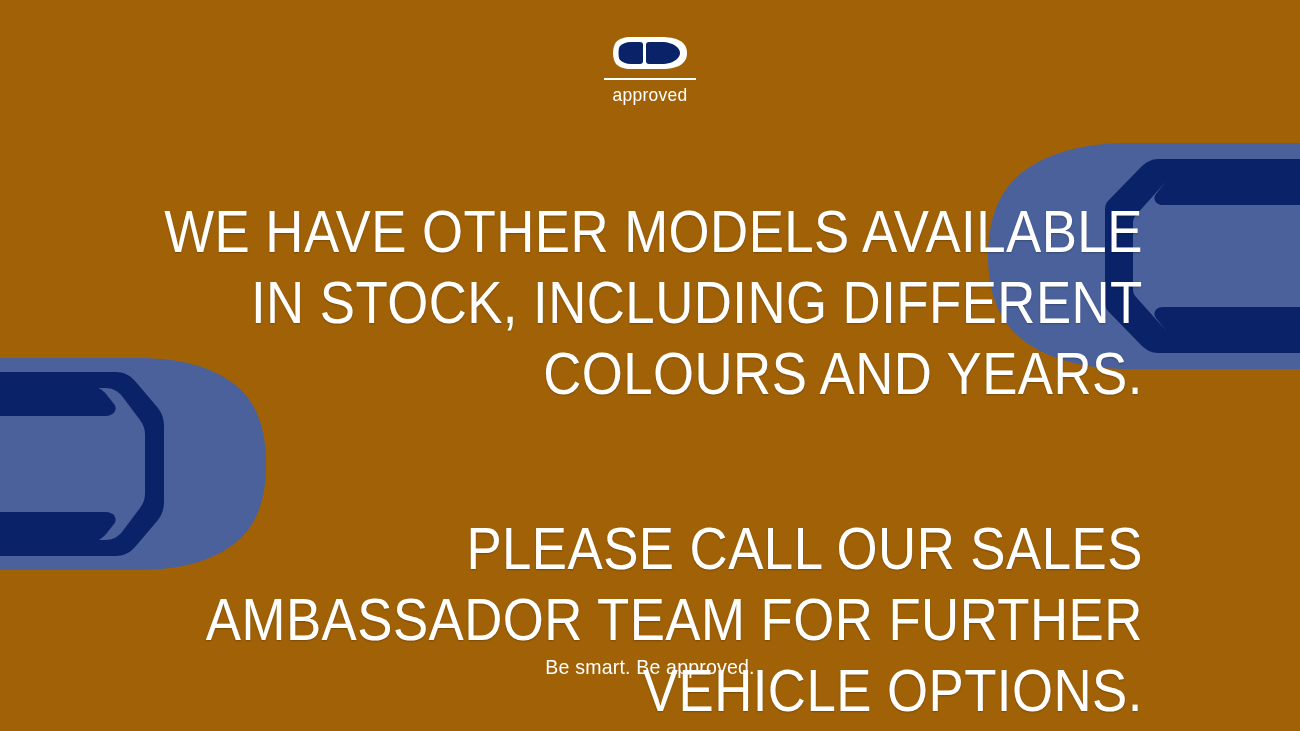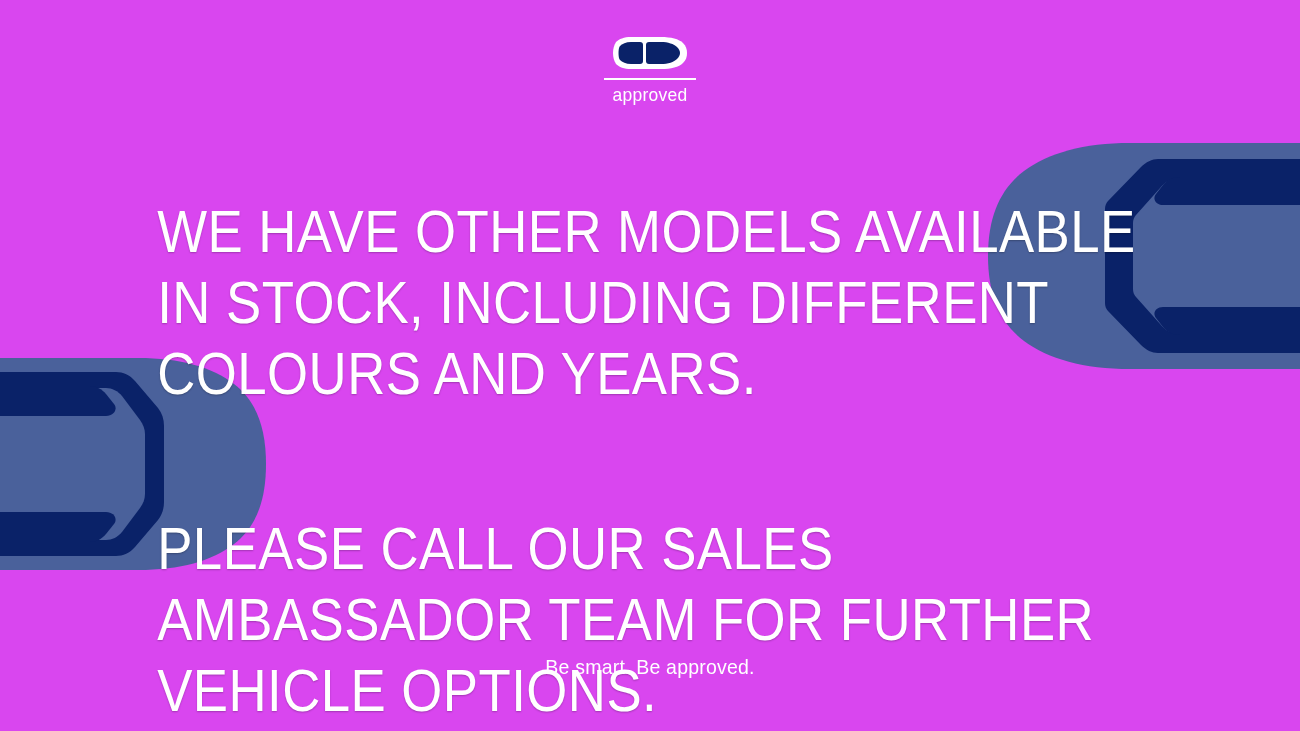--- a/index.html
+++ b/index.html
@@ -10,21 +10,21 @@
     width: 1300px;
     height: 731px;
     overflow: hidden;
     font-family: "Liberation Sans", sans-serif;
   }
 
   #slide {
     position: relative;
     width: 1300px;
     height: 731px;
-    background: #d946ef;
+    background: #a16207;
     overflow: hidden;
   }
 
   
   .bg-car {
     position: absolute;
     pointer-events: none;
   }
   #bg-car-right {
     right: -40px;
@@ -66,21 +66,21 @@
     line-height: 1;
     transform: scaleX(0.92);
   }
 
   
   #copy-block {
     position: absolute;
     top: 196px;
     left: 0;
     width: 100%;
-    text-align: left;
+    text-align: right;
   }
   .headline {
     color: #ffffff;
     font-family: "Liberation Sans Narrow", "Liberation Sans", sans-serif;
     font-weight: 400;
     font-size: 60px;
     line-height: 71px;
     letter-spacing: 0.5px;
     margin: 0 auto;
     width: 1120px;

